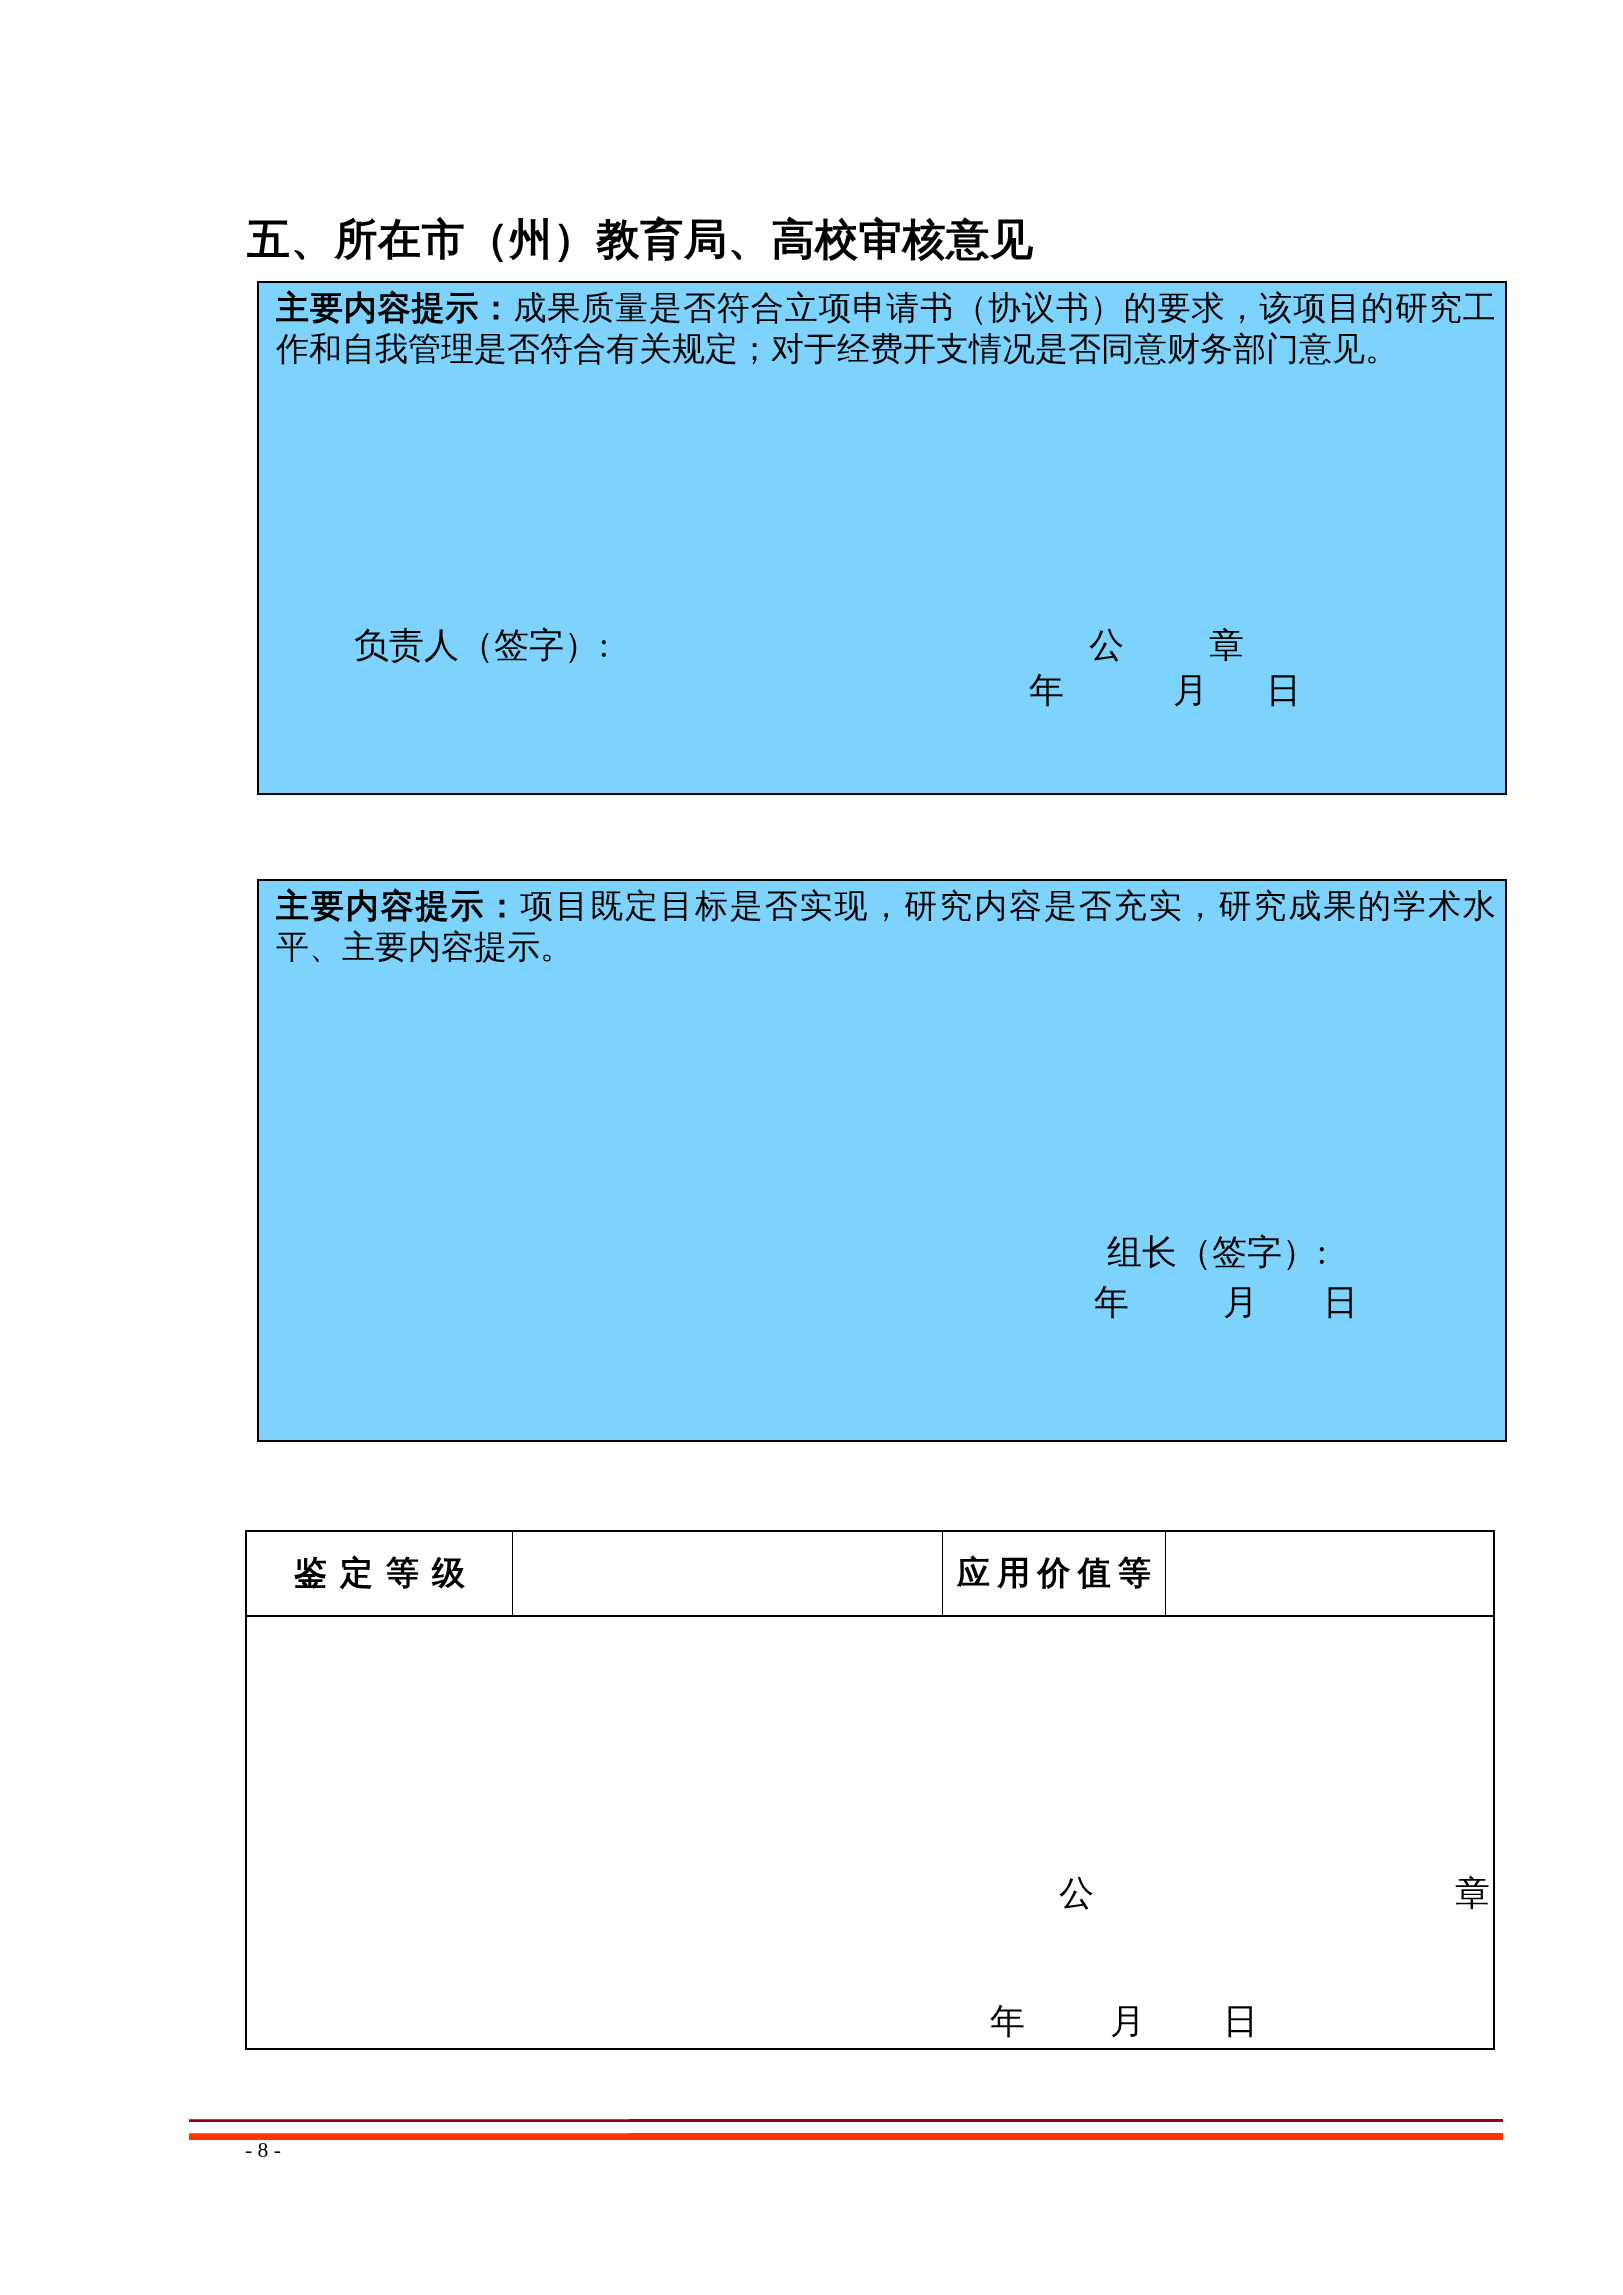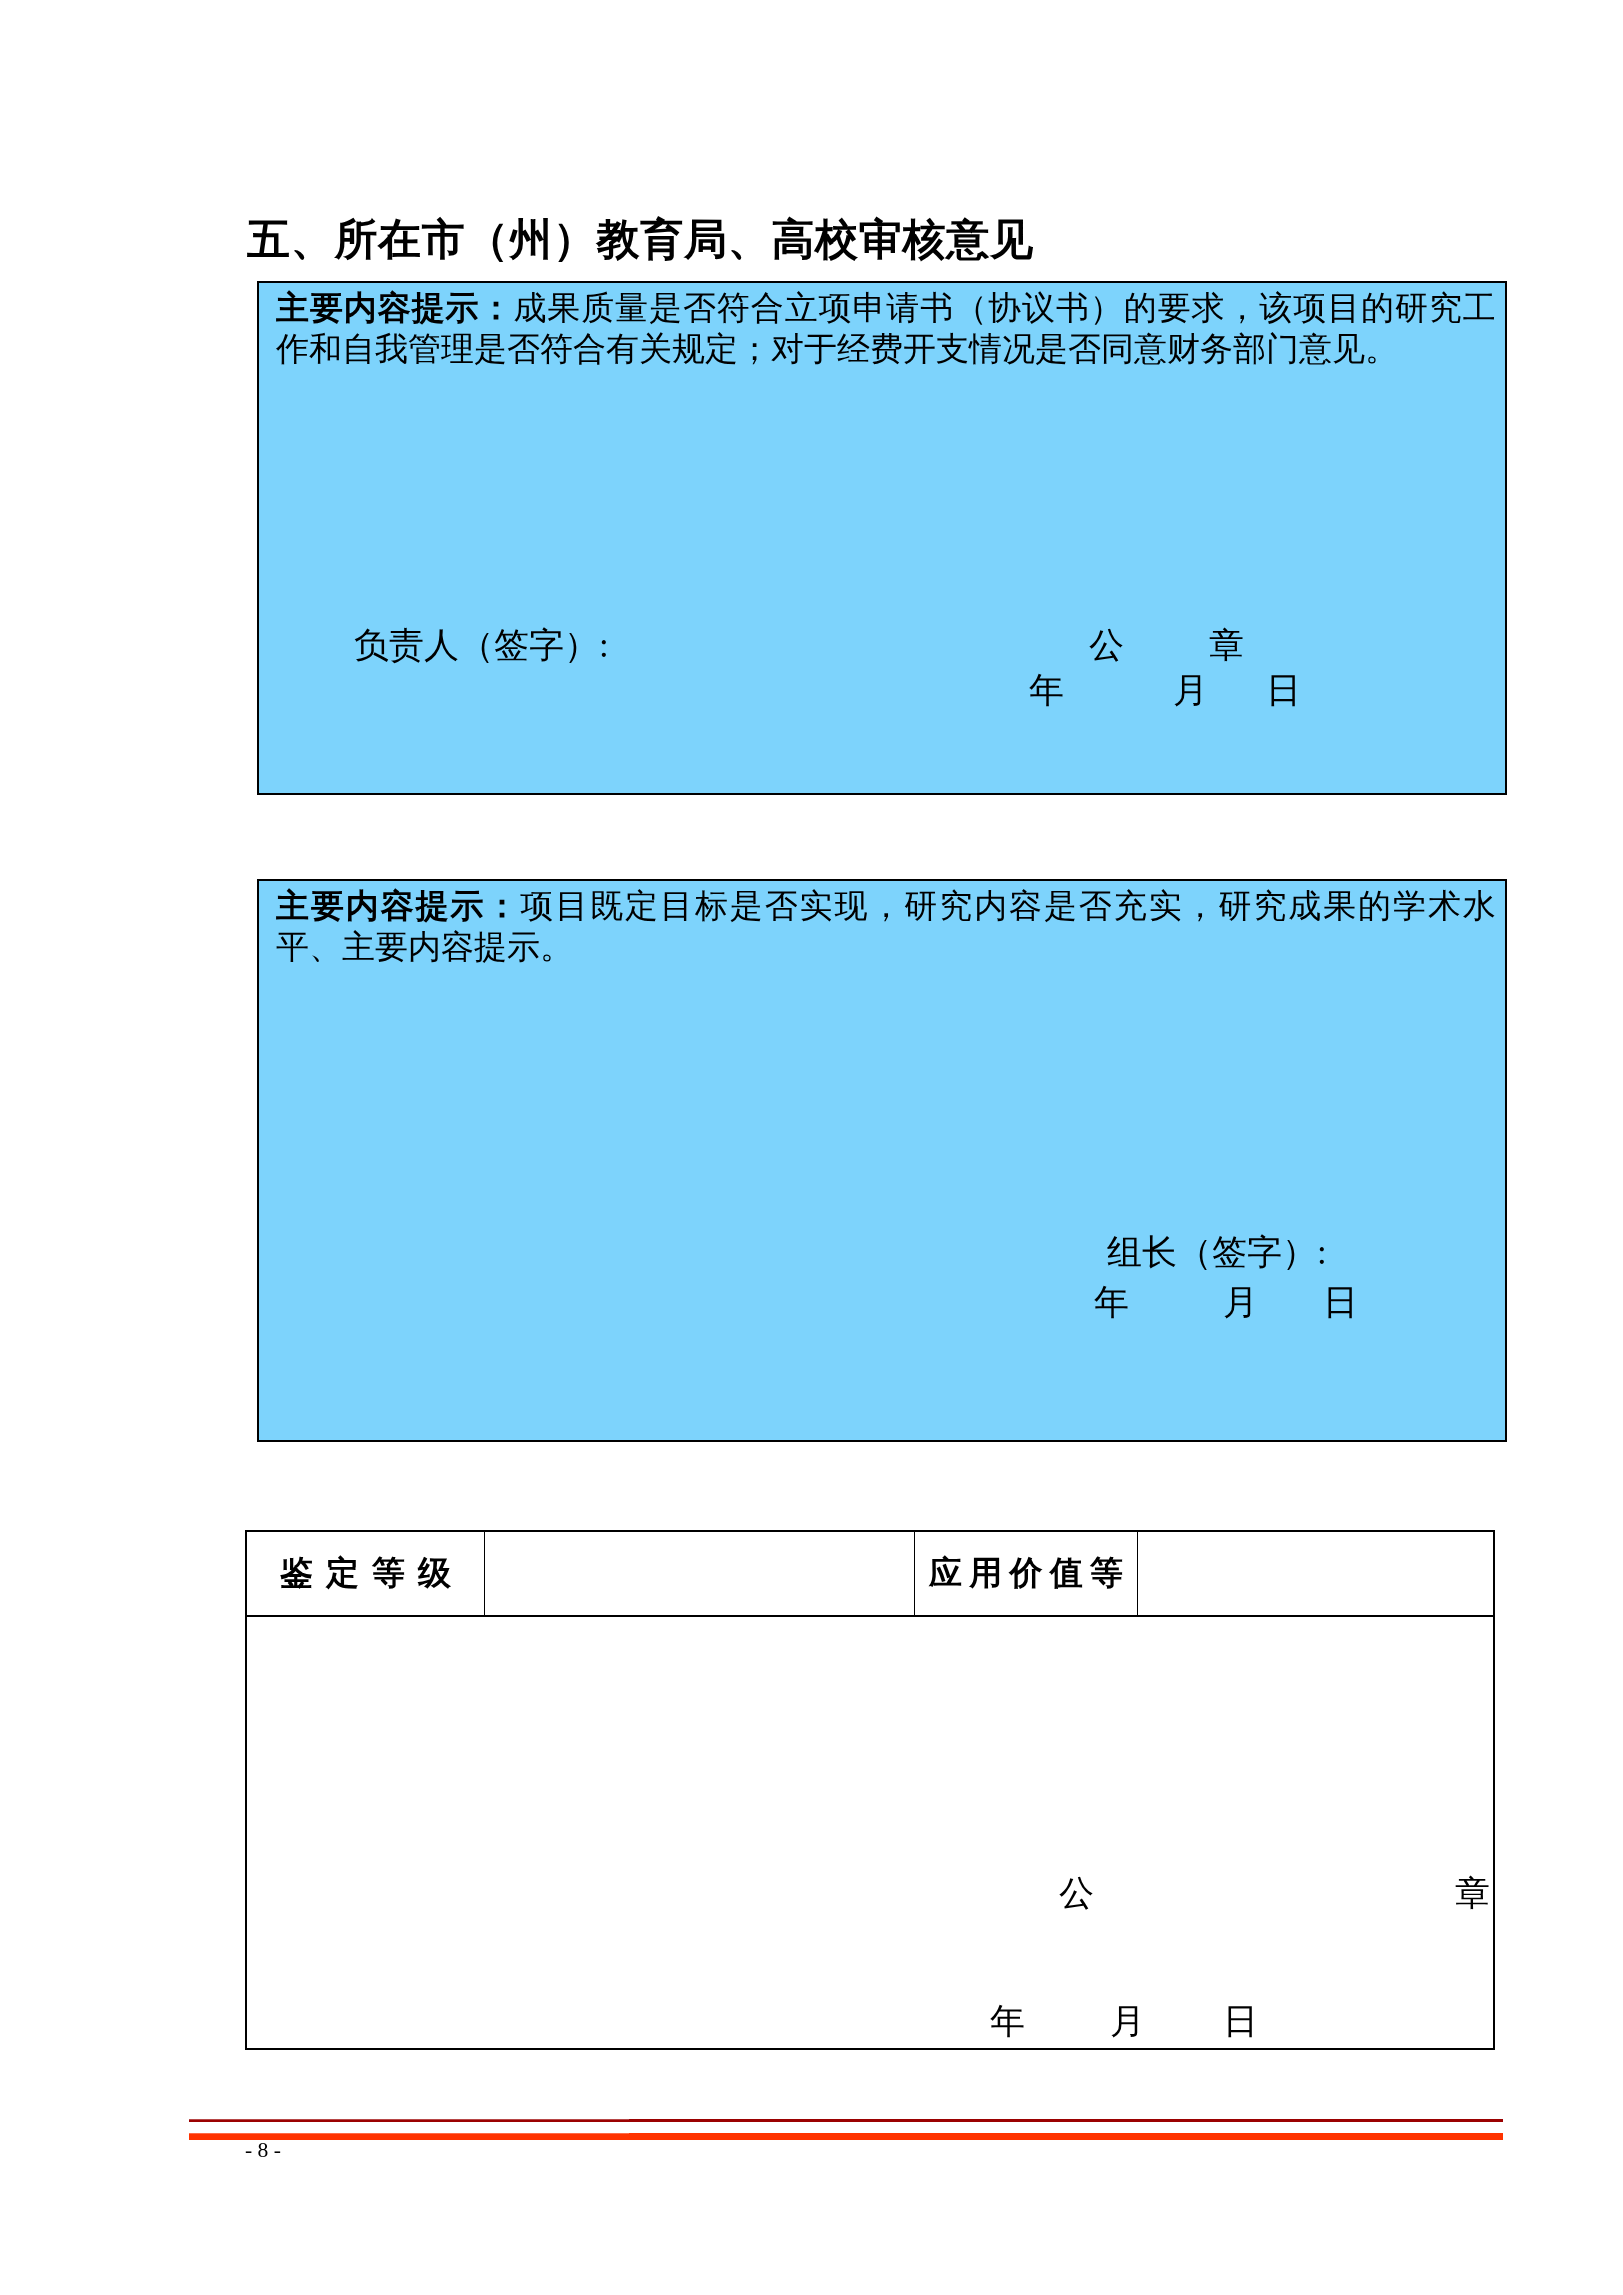--- a/index.html
+++ b/index.html
@@ -45,21 +45,21 @@
     border:2.6px solid #000;box-sizing:border-box;background:#fff;
   }
   .t3-header{
     display:flex;height:83px;border-bottom:2.6px solid #000;box-sizing:content-box;
   }
   .t3-cell{
     height:100%;display:flex;align-items:center;justify-content:center;
     font-family:"Liberation Sans",sans-serif;font-weight:bold;font-size:33px;
     box-sizing:border-box;
   }
-  .t3-c1{width:238px;border-right:1.3px solid #000;}
+  .t3-c1{width:266px;border-right:1.3px solid #000;}
   .t3-c2{width:430px;border-right:1.3px solid #000;}
   .t3-c3{width:223px;border-right:1.3px solid #000;}
   .t3-c4{flex:1;}
   .t3-c1 span{letter-spacing:13px;margin-right:-13px;}
   .t3-c3 span{letter-spacing:7.2px;margin-right:-7.2px;}
   .t3-body{position:relative;height:429px;}
 
   .footer-rule{position:absolute;left:189px;width:1314px;}
   #rule-dark{top:2119px;height:3.3px;background:#9b0101;}
   #rule-orange{top:2133px;height:6.5px;background:#ff3300;}

